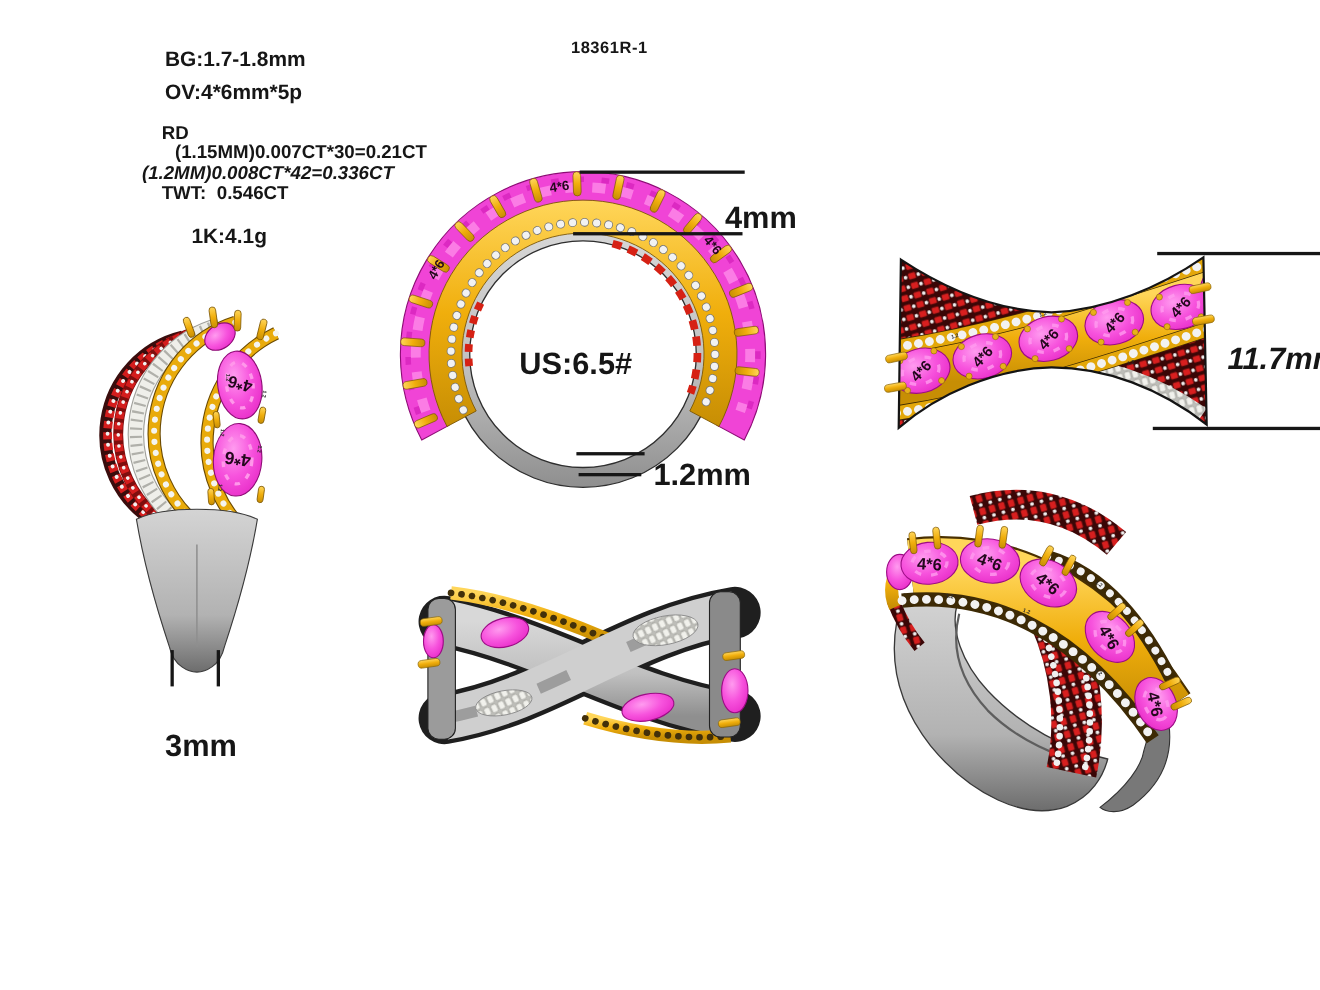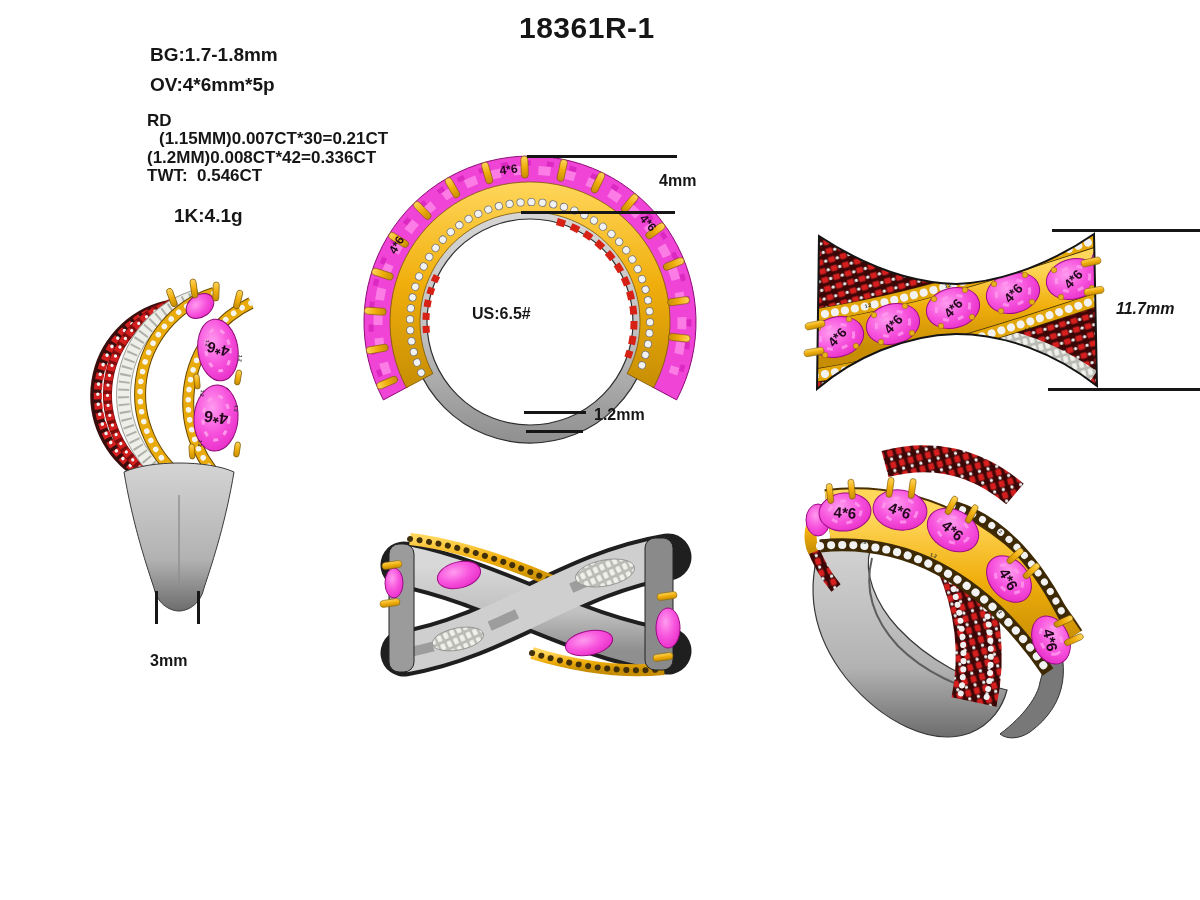--- a/index.html
+++ b/index.html
@@ -1,23 +1,23 @@
 <!DOCTYPE html>
 <html><head>
 <meta charset="utf-8">
 <style>
   html,body{margin:0;padding:0;background:#fff;}
   .canvas{position:relative;width:1200px;height:900px;background:#ffffff;overflow:hidden;
           font-family:"Liberation Sans",sans-serif;color:#1a1a1a;}
   .rings-svg{position:absolute;left:0;top:0;}
   .lbl{position:absolute;font-weight:bold;color:#161616;white-space:pre;line-height:1.15;}
-  .lbl-title{font-size:30px;letter-spacing:.5px;}
+  .lbl-title{font-size:15px;letter-spacing:.5px;margin-top:24px;}
   .lbl-xl{font-size:19px;}
   .lbl-s{font-size:17px;}
-  .lbl-dim{font-size:16px;}
+  .lbl-dim{font-size:28px;margin-top:10px;}
   .dim-line{position:absolute;background:#161616;}
   .stone-label{font-family:"Liberation Sans",sans-serif;font-weight:bold;fill:#23081d;}
   .tiny-label{font-family:"Liberation Sans",sans-serif;font-weight:bold;fill:#2a2a2a;}
 </style>
 </head>
 <body>
 
 <div class="canvas">
 
   <svg class="rings-svg" width="1200" height="900" viewBox="0 0 1200 900">
@@ -320,21 +320,21 @@
       </g>
     </g>
   </svg>
 
   <div class="lbl lbl-title" style="left:519px;top:11px;">18361R-1</div>
 
   <div class="lbl lbl-xl" style="left:150px;top:44px;">BG:1.7-1.8mm</div>
   <div class="lbl lbl-xl" style="left:150px;top:74px;">OV:4*6mm*5p</div>
   <div class="lbl lbl-s" style="left:147px;top:111px;">RD</div>
   <div class="lbl lbl-s" style="left:159px;top:129px;">(1.15MM)0.007CT*30=0.21CT</div>
-  <div class="lbl lbl-s" style="left:147px;top:148px;">(1.2MM)0.008CT*42=0.336CT</div>
+  <div class="lbl lbl-s" style="left:129px;top:148px;font-style:italic;">(1.2MM)0.008CT*42=0.336CT</div>
   <div class="lbl lbl-s" style="left:147px;top:166px;">TWT:  0.546CT</div>
   <div class="lbl lbl-xl" style="left:174px;top:205px;">1K:4.1g</div>
 
   <div class="dim-line" style="left:527px;top:155px;width:150px;height:2.5px;"></div>
   <div class="dim-line" style="left:521px;top:211px;width:154px;height:2.5px;"></div>
   <div class="lbl lbl-dim" style="left:659px;top:172px;">4mm</div>
 
   <div class="lbl lbl-dim" style="left:472px;top:305px;">US:6.5#</div>
 
   <div class="dim-line" style="left:524px;top:411px;width:62px;height:2.5px;"></div>

